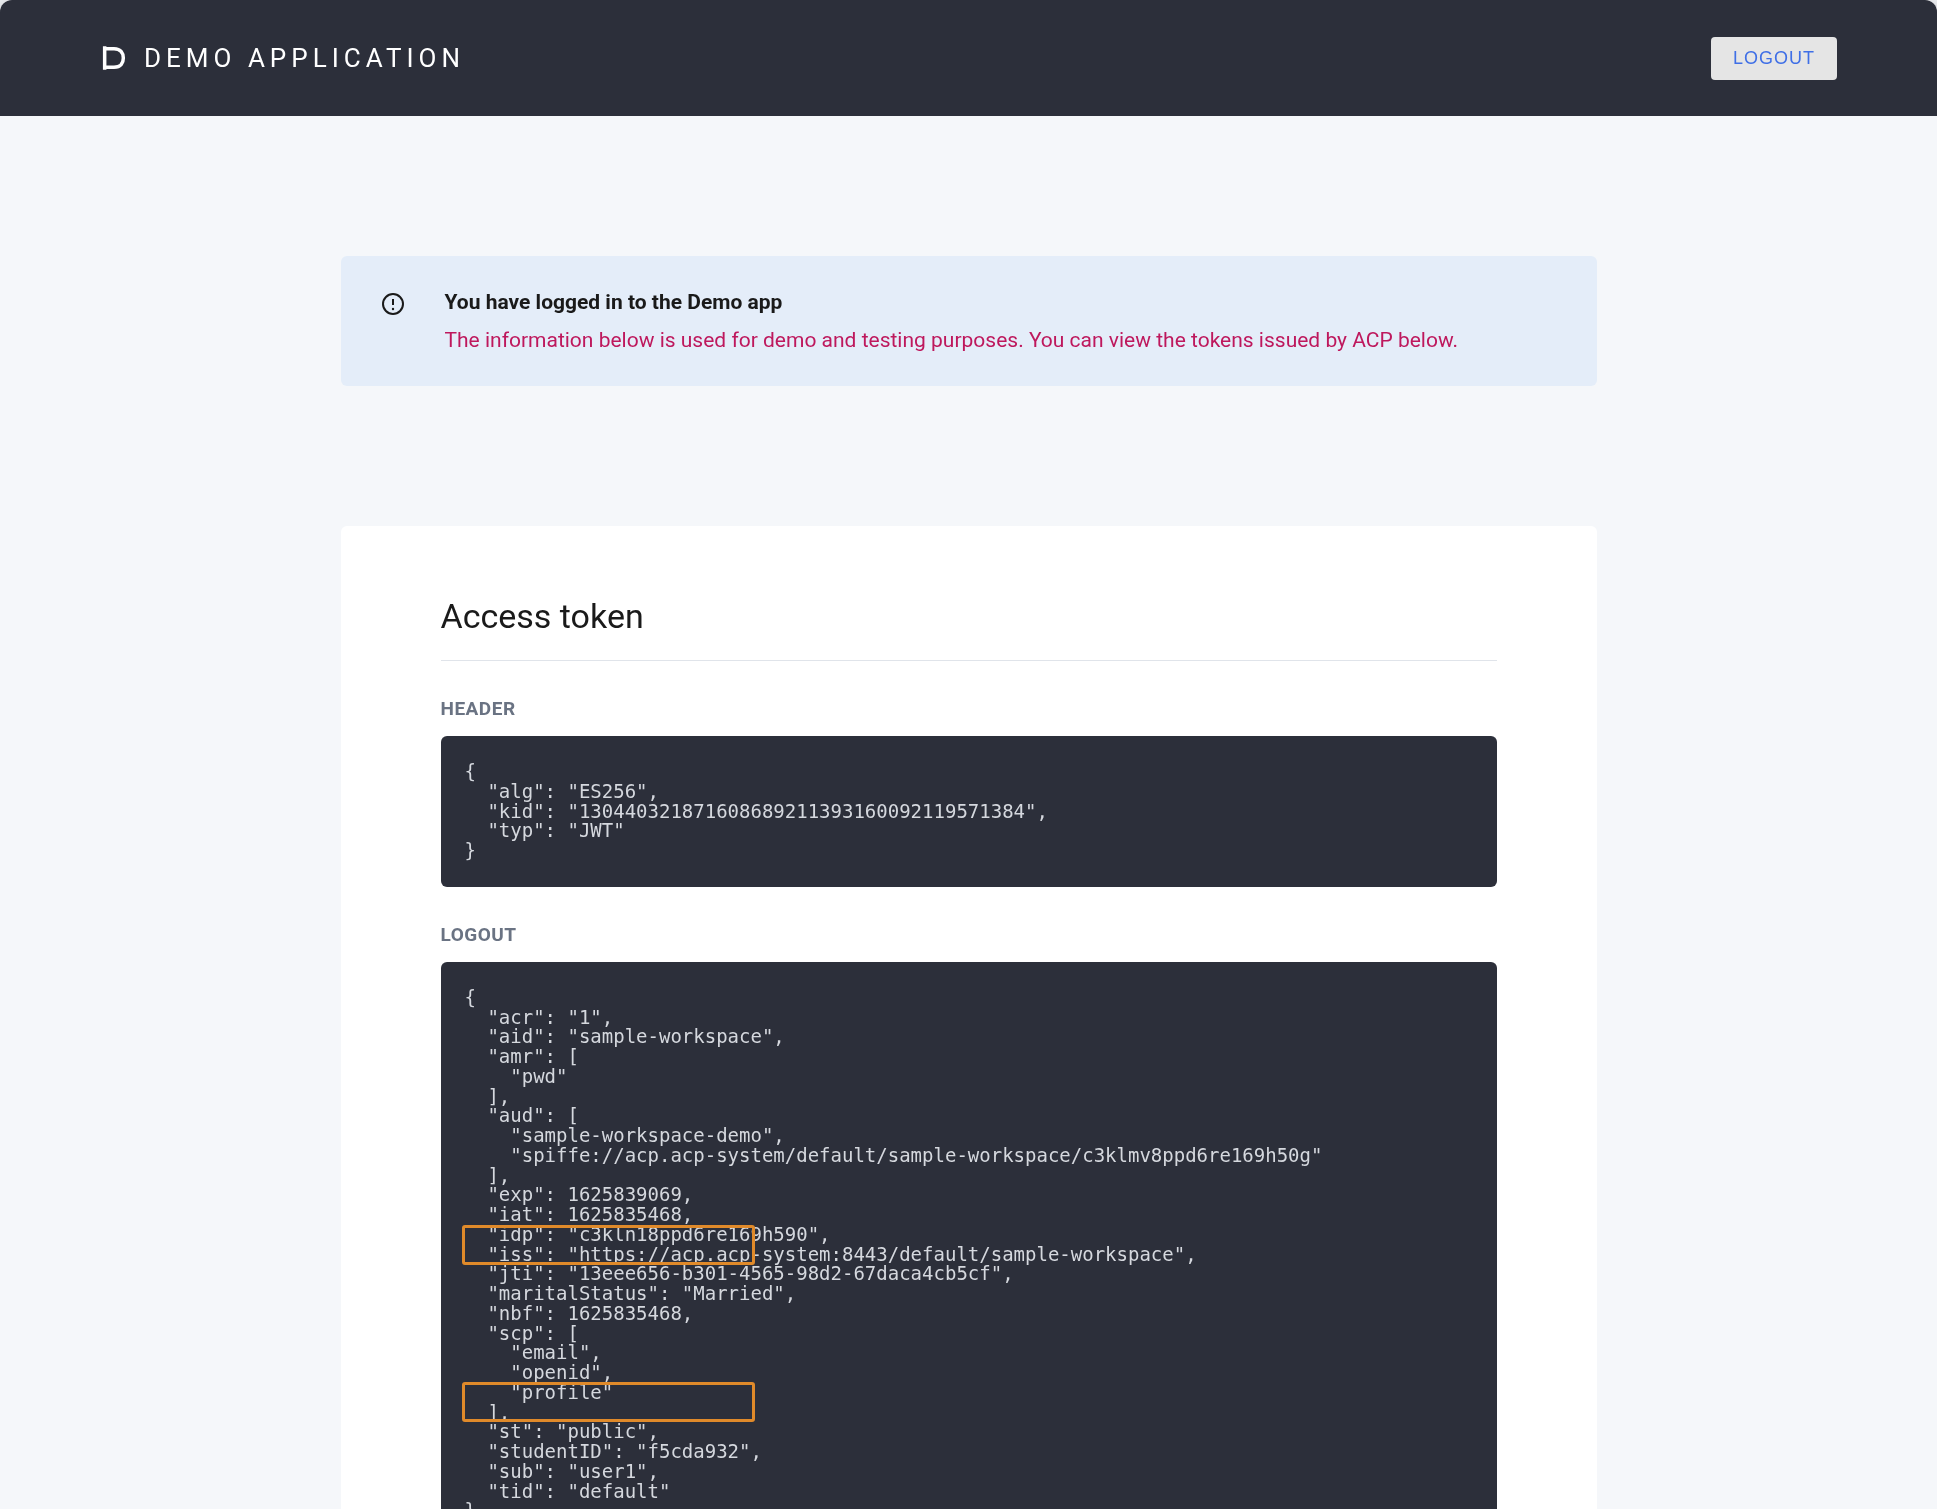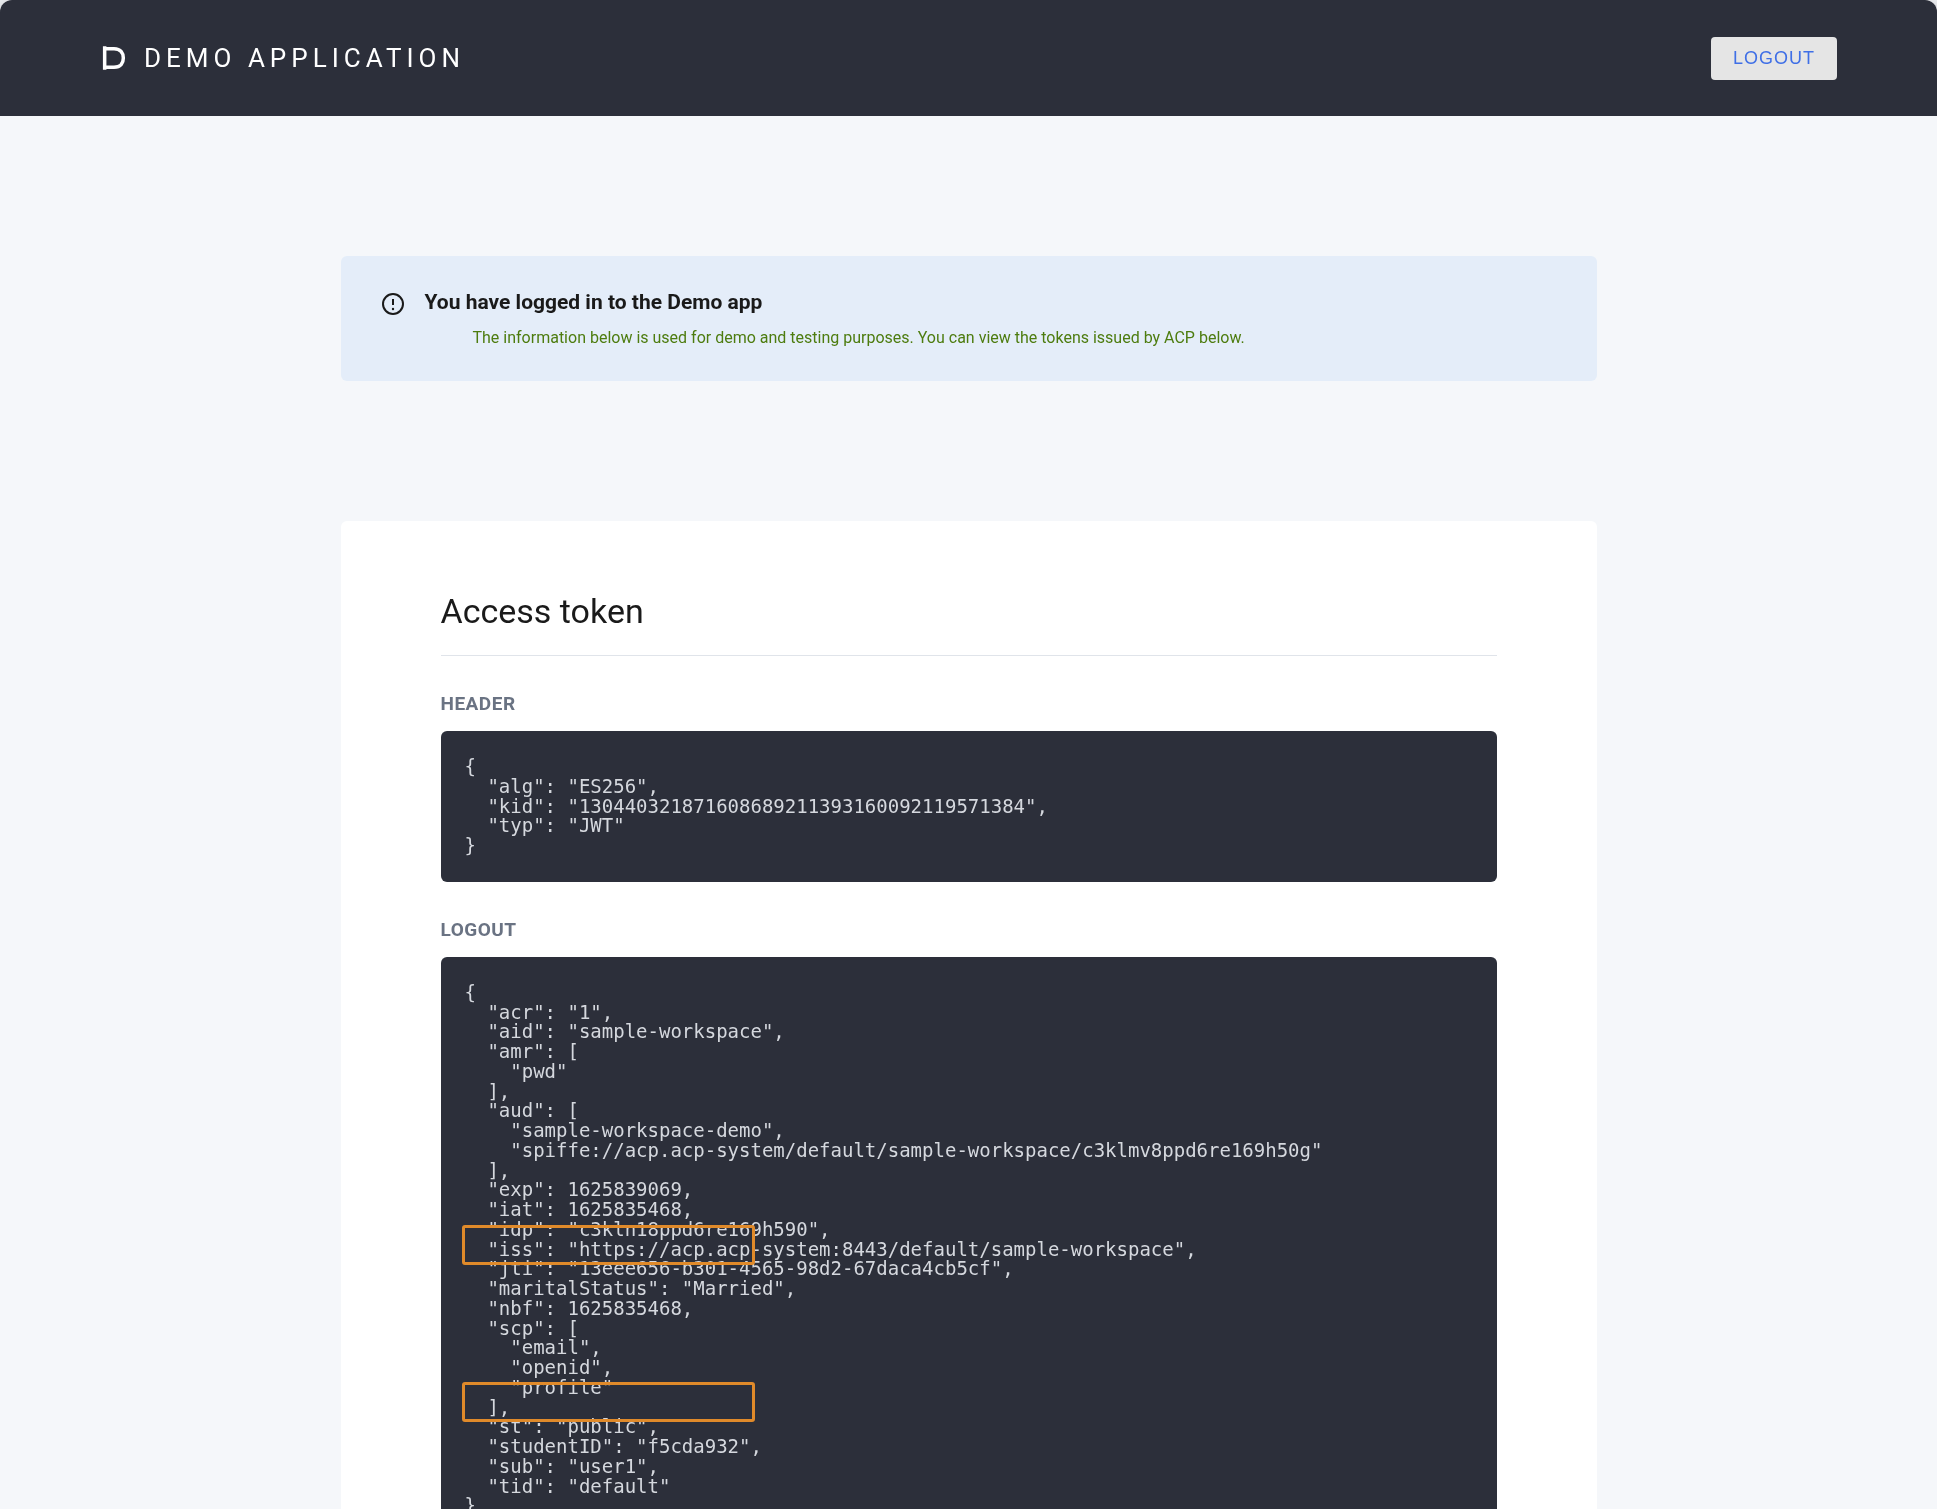--- a/index.html
+++ b/index.html
@@ -64,39 +64,38 @@
       flex-direction: column;
       align-items: center;
     }
     .info-banner {
       width: 1256px;
       background: #e4edf9;
       border-radius: 6px;
       padding: 34px 40px;
       display: flex;
       align-items: flex-start;
-      gap: 20px;
+      gap: 40px;
     }
     .info-icon {
       flex-shrink: 0;
       margin-top: 2px;
     }
     .info-text {
       flex: 1;
     }
     .info-title {
       font-size: 21px;
       font-weight: 700;
       color: #1a1a1a;
       margin-bottom: 14px;
     }
     .info-description {
-      font-size: 16px;
-      color: #4d7c0f;
-      margin-left: 48px;
+      font-size: 21px;
+      color: #be185d;
     }
     .token-card {
       width: 1256px;
       background: #ffffff;
       border-radius: 6px;
       margin-top: 140px;
       padding: 70px 100px 40px 100px;
     }
     .token-heading {
       font-size: 34px;

